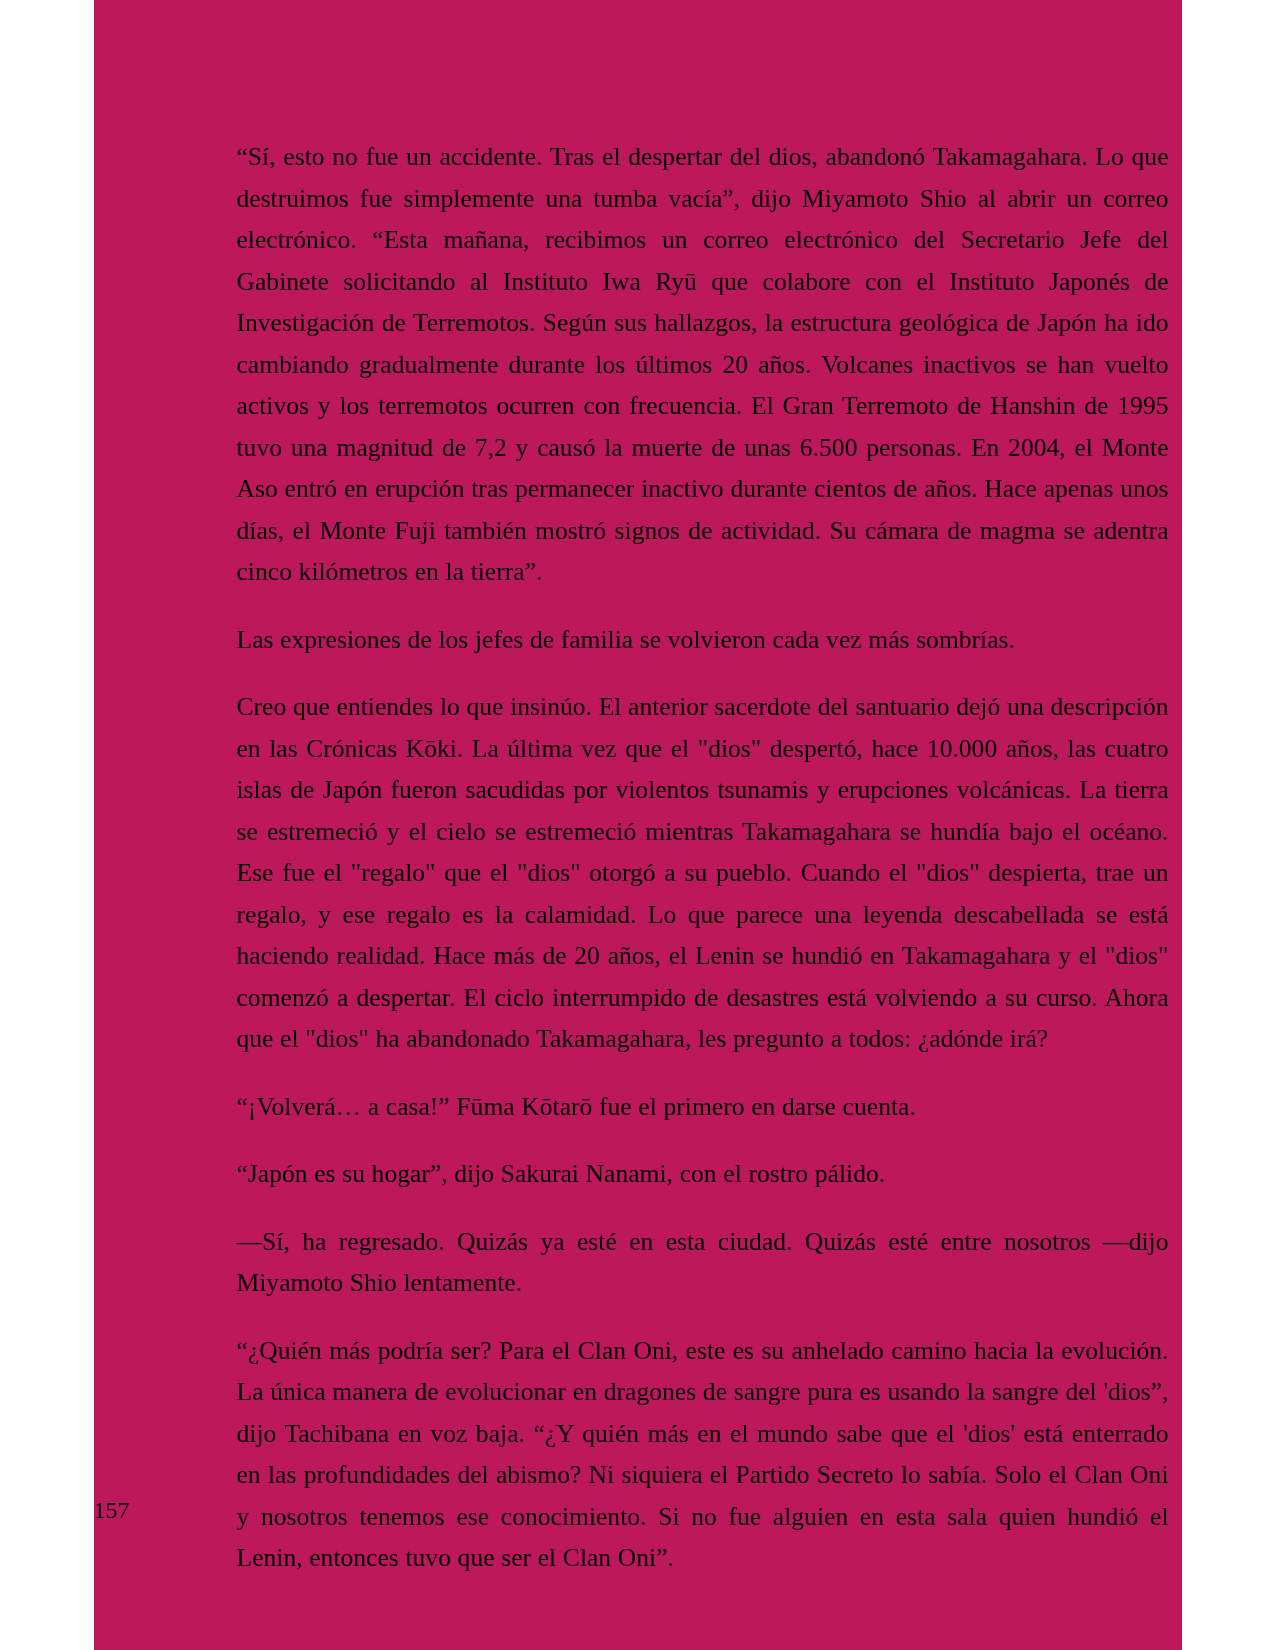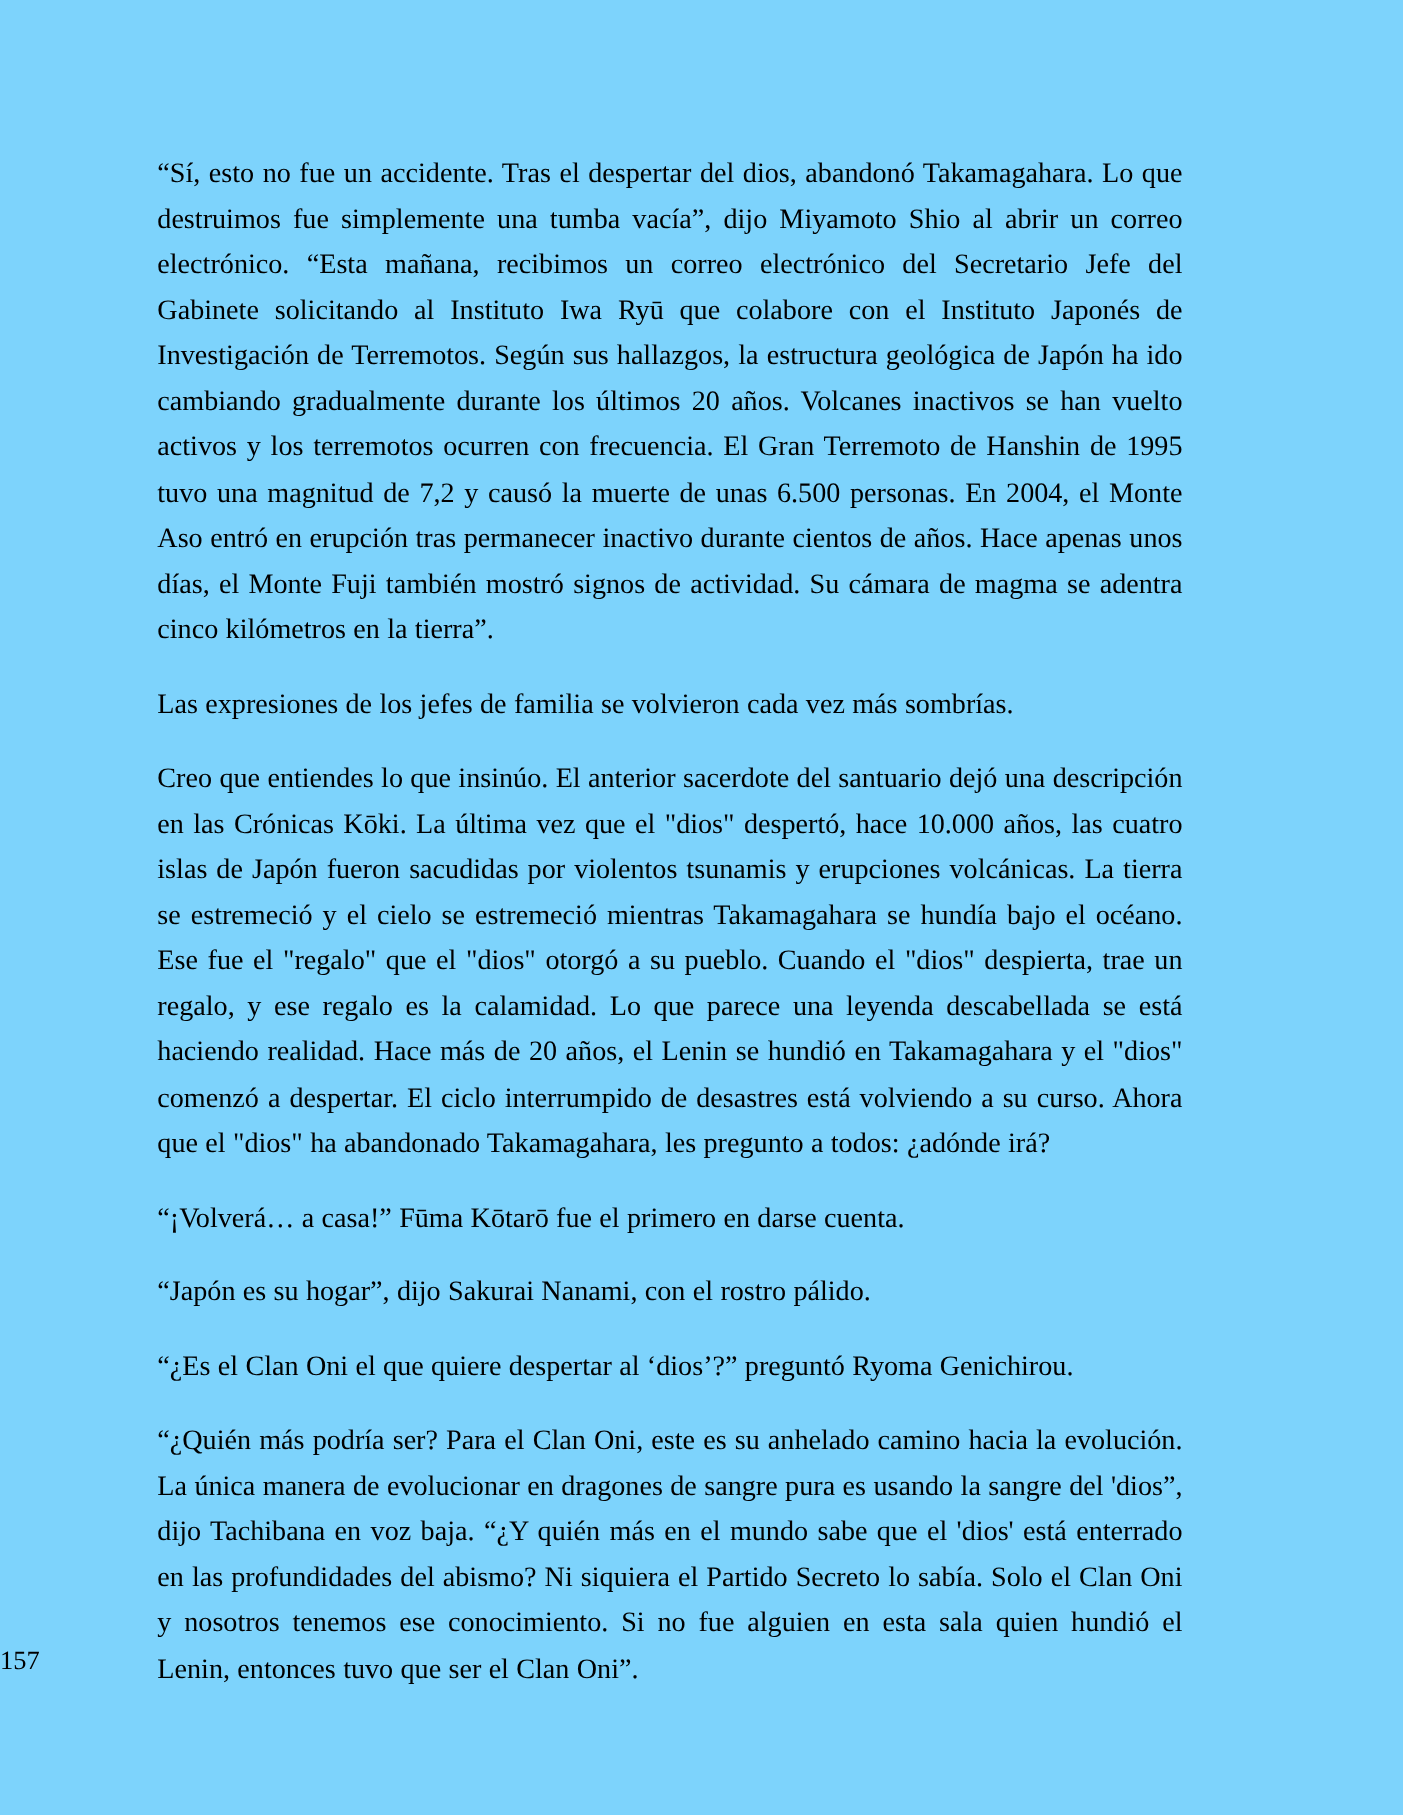--- a/index.html
+++ b/index.html
@@ -7,24 +7,24 @@
     padding: 0;
     background: #ffffff;
   }
   body {
     font-family: "Liberation Serif", "DejaVu Serif", serif;
     color: #000000;
     -webkit-font-smoothing: antialiased;
   }
   .page {
     position: relative;
-    width: 1275px;
+    width: 1088px;
     height: 1650px;
     margin: 0 auto;
-    background: #7dd3fc;
+    background: #be185d;
     overflow: hidden;
     box-sizing: border-box;
   }
   .content {
     position: absolute;
     left: 143px;
     top: 136px;
     width: 932px;
   }
   .para {
@@ -62,23 +62,23 @@
     <p class="para">“Sí, esto no fue un accidente. Tras el despertar del dios, abandonó Takamagahara. Lo que destruimos fue simplemente una tumba vacía”, dijo Miyamoto Shio al abrir un correo electrónico. “Esta mañana, recibimos un correo electrónico del Secretario Jefe del Gabinete solicitando al Instituto Iwa Ryū que colabore con el Instituto Japonés de Investigación de Terremotos. Según sus hallazgos, la estructura geológica de Japón ha ido cambiando gradualmente durante los últimos 20 años. Volcanes inactivos se han vuelto activos y los terremotos ocurren con frecuencia. El Gran Terremoto de Hanshin de 1995 tuvo una magnitud de 7,2 y causó la muerte de unas 6.500 personas. En 2004, el Monte Aso entró en erupción tras permanecer inactivo durante cientos de años. Hace apenas unos días, el Monte Fuji también mostró signos de actividad. Su cámara de magma se adentra cinco kilómetros en la tierra”.</p>
 
     <p class="para nojust">Las expresiones de los jefes de familia se volvieron cada vez más sombrías.</p>
 
     <p class="para">Creo que entiendes lo que insinúo. El anterior sacerdote del santuario dejó una descripción en las Crónicas Kōki. La última vez que el "dios" despertó, hace 10.000 años, las cuatro islas de Japón fueron sacudidas por violentos tsunamis y erupciones volcánicas. La tierra se estremeció y el cielo se estremeció mientras Takamagahara se hundía bajo el océano. Ese fue el "regalo" que el "dios" otorgó a su pueblo. Cuando el "dios" despierta, trae un regalo, y ese regalo es la calamidad. Lo que parece una leyenda descabellada se está haciendo realidad. Hace más de 20 años, el Lenin se hundió en Takamagahara y el "dios" comenzó a despertar. El ciclo interrumpido de desastres está volviendo a su curso. Ahora que el "dios" ha abandonado Takamagahara, les pregunto a todos: ¿adónde irá?</p>
 
     <p class="para nojust">“¡Volverá… a casa!” Fūma Kōtarō fue el primero en darse cuenta.</p>
 
     <p class="para nojust">“Japón es su hogar”, dijo Sakurai Nanami, con el rostro pálido.</p>
 
+    <p class="para">—Sí, ha regresado. Quizás ya esté en esta ciudad. Quizás esté entre nosotros —dijo Miyamoto Shio lentamente.</p>
 
 
-    <p class="para nojust">“¿Es el Clan Oni el que quiere despertar al ‘dios’?” preguntó Ryoma Genichirou.</p>
 
     <p class="para last">“¿Quién más podría ser? Para el Clan Oni, este es su anhelado camino hacia la evolución. La única manera de evolucionar en dragones de sangre pura es usando la sangre del 'dios”, dijo Tachibana en voz baja. “¿Y quién más en el mundo sabe que el 'dios' está enterrado en las profundidades del abismo? Ni siquiera el Partido Secreto lo sabía. Solo el Clan Oni y nosotros tenemos ese conocimiento. Si no fue alguien en esta sala quien hundió el Lenin, entonces tuvo que ser el Clan Oni”.</p>
 
   </div>
 
   <div class="page-number">157</div>
 
 </div>
 
 </body></html>

